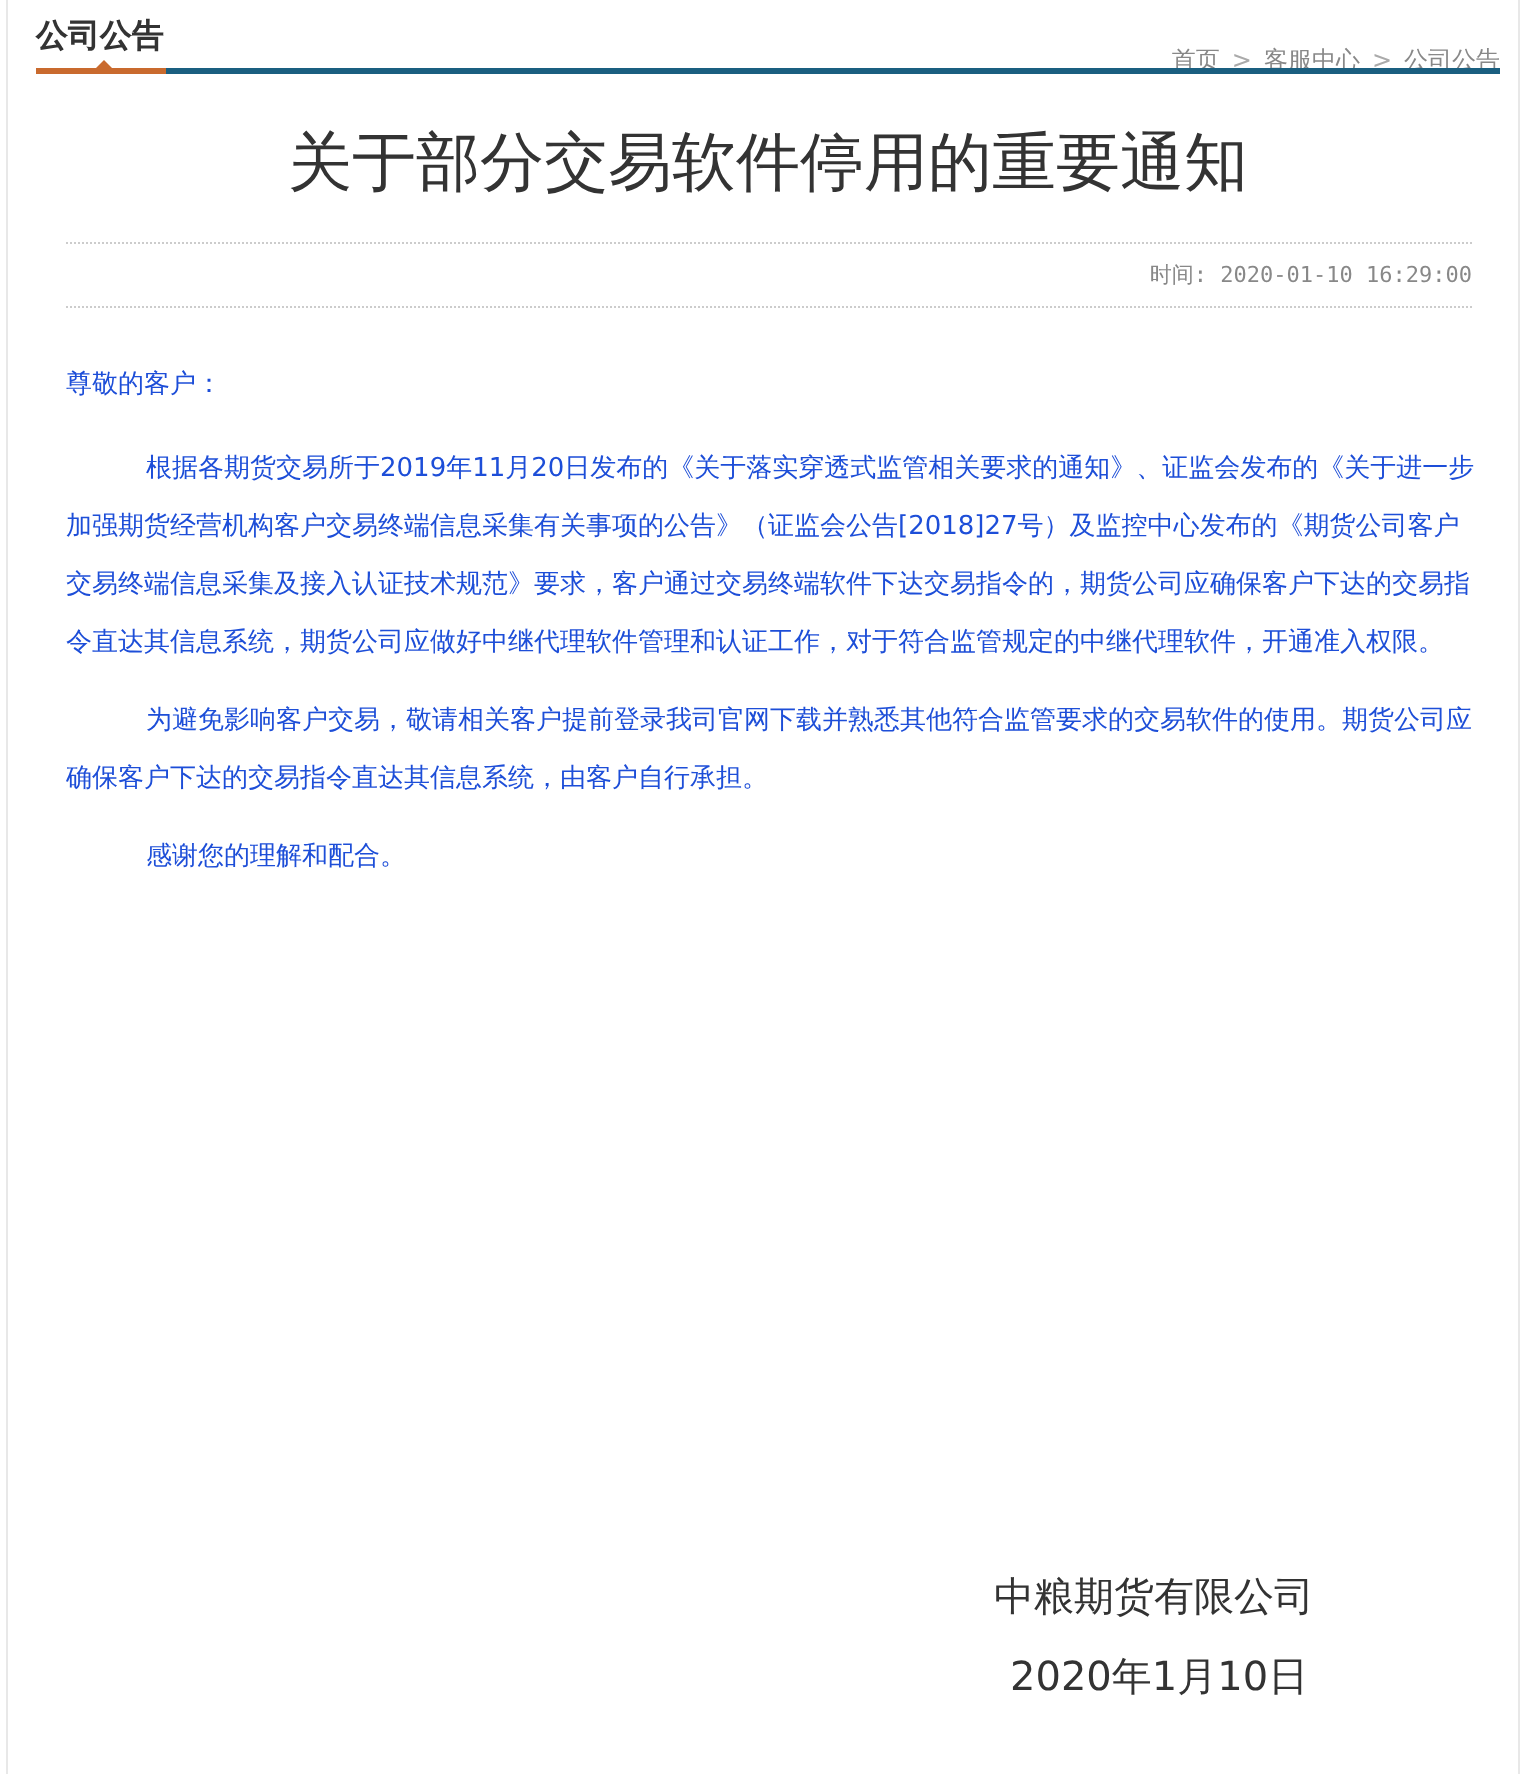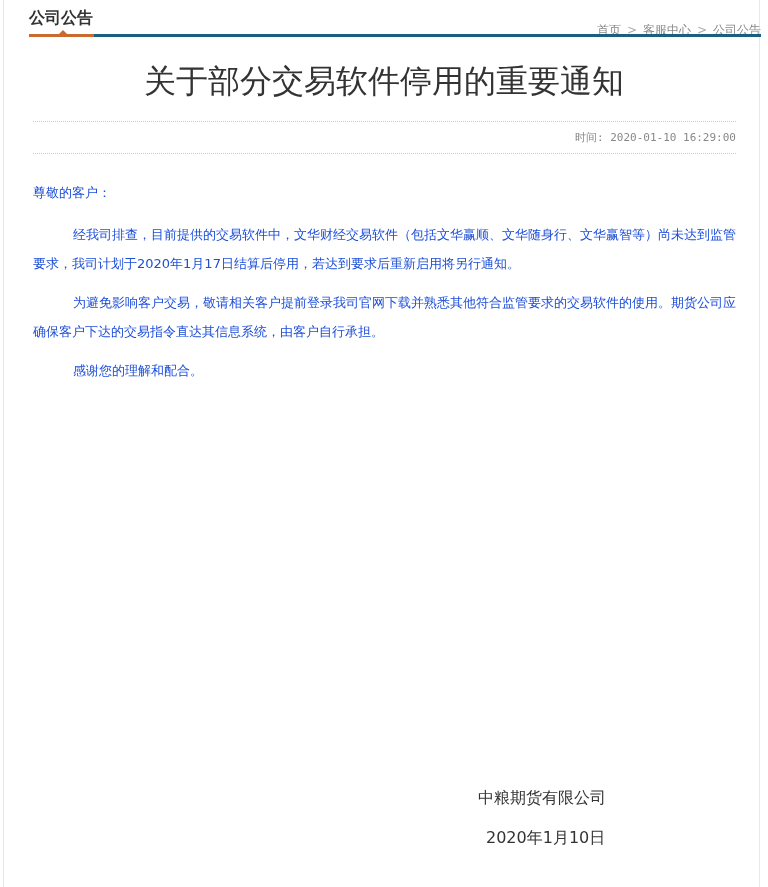--- a/index.html
+++ b/index.html
@@ -6,21 +6,21 @@
   body {
     width:768px; height:887px; overflow:hidden; background:#ffffff;
     font-family: "DejaVu Sans", "Liberation Sans", sans-serif;
     color:#333; position:relative;
   }
   .frame {
     position:absolute; left:3px; top:0; width:757px; height:887px;
     border-left:1px solid #e8e8e8; border-right:1px solid #e8e8e8; box-sizing:border-box;
   }
   .header {
-    position:absolute; left:18px; top:0; width:732px; height:38px;margin-left:11px;
+    position:absolute; left:18px; top:0; width:732px; height:38px;
   }
   .section-title {
     position:absolute; left:0; top:8px; font-size:16px; color:#333; font-weight:bold; letter-spacing:0px;
   }
   .breadcrumb {
     position:absolute; right:0; top:22px; font-size:12px; color:#888;
   }
   .breadcrumb .sep { margin:0 6px; color:#aaa; }
   .rule {
     position:absolute; left:0; top:34px; width:732px; height:3px; background:#1a5f80;
@@ -45,21 +45,21 @@
     font-family:"DejaVu Sans Mono", "Liberation Mono", monospace;
   }
   .body {
     position:absolute; left:33px; top:178px; width:705px;
     font-size:13px; line-height:29px; color:#1d4ed8;
   }
   .body p { margin:0 0 10px 0; }
   .body p.indent { text-indent:40px; }
   .salutation { margin-bottom:13px !important; }
   .signature {
-    position:absolute; left:478px; top:788px; font-size:16px; color:#333; line-height:20px;
+    position:absolute; left:497px; top:788px; font-size:20px; color:#333; line-height:20px;
   }
   .sig-date { margin-top:20px; margin-left:8px; }
   .watermark {
     position:absolute; left:628px; top:896px; font-size:17px; color:#7f1d1d; font-weight:bold;
     text-shadow: 0 0 2px #fff, 0 0 3px #fff;
   }
 </style>
 </head>
 <body>
 
@@ -79,21 +79,21 @@
 
 <div class="meta-box">
   <div class="meta">
     <span>时间:</span>
     <span>2020-01-10 16:29:00</span>
   </div>
 </div>
 
 <div class="body">
   <p class="salutation">尊敬的客户：</p>
-  <p class="indent">经我司排查，目前提供的交易软件中，文华财经交易软件（包括文华赢顺、文华随身行、文华赢智等）尚未达到监管要求，我司计划于2020年1月17日结算后停用，若达到要求后重新启用将另行通知。</p>
+  <p class="indent">根据各期货交易所于2019年11月20日发布的《关于落实穿透式监管相关要求的通知》、证监会发布的《关于进一步加强期货经营机构客户交易终端信息采集有关事项的公告》（证监会公告[2018]27号）及监控中心发布的《期货公司客户交易终端信息采集及接入认证技术规范》要求，客户通过交易终端软件下达交易指令的，期货公司应确保客户下达的交易指令直达其信息系统，期货公司应做好中继代理软件管理和认证工作，对于符合监管规定的中继代理软件，开通准入权限。</p>
   <p class="indent">为避免影响客户交易，敬请相关客户提前登录我司官网下载并熟悉其他符合监管要求的交易软件的使用。期货公司应确保客户下达的交易指令直达其信息系统，由客户自行承担。</p>
   <p class="indent">感谢您的理解和配合。</p>
 </div>
 
 <div class="signature">
   <div>中粮期货有限公司</div>
   <div class="sig-date">2020年1月10日</div>
 </div>
 
 <div class="watermark">头条 @嘉祺祎</div>

